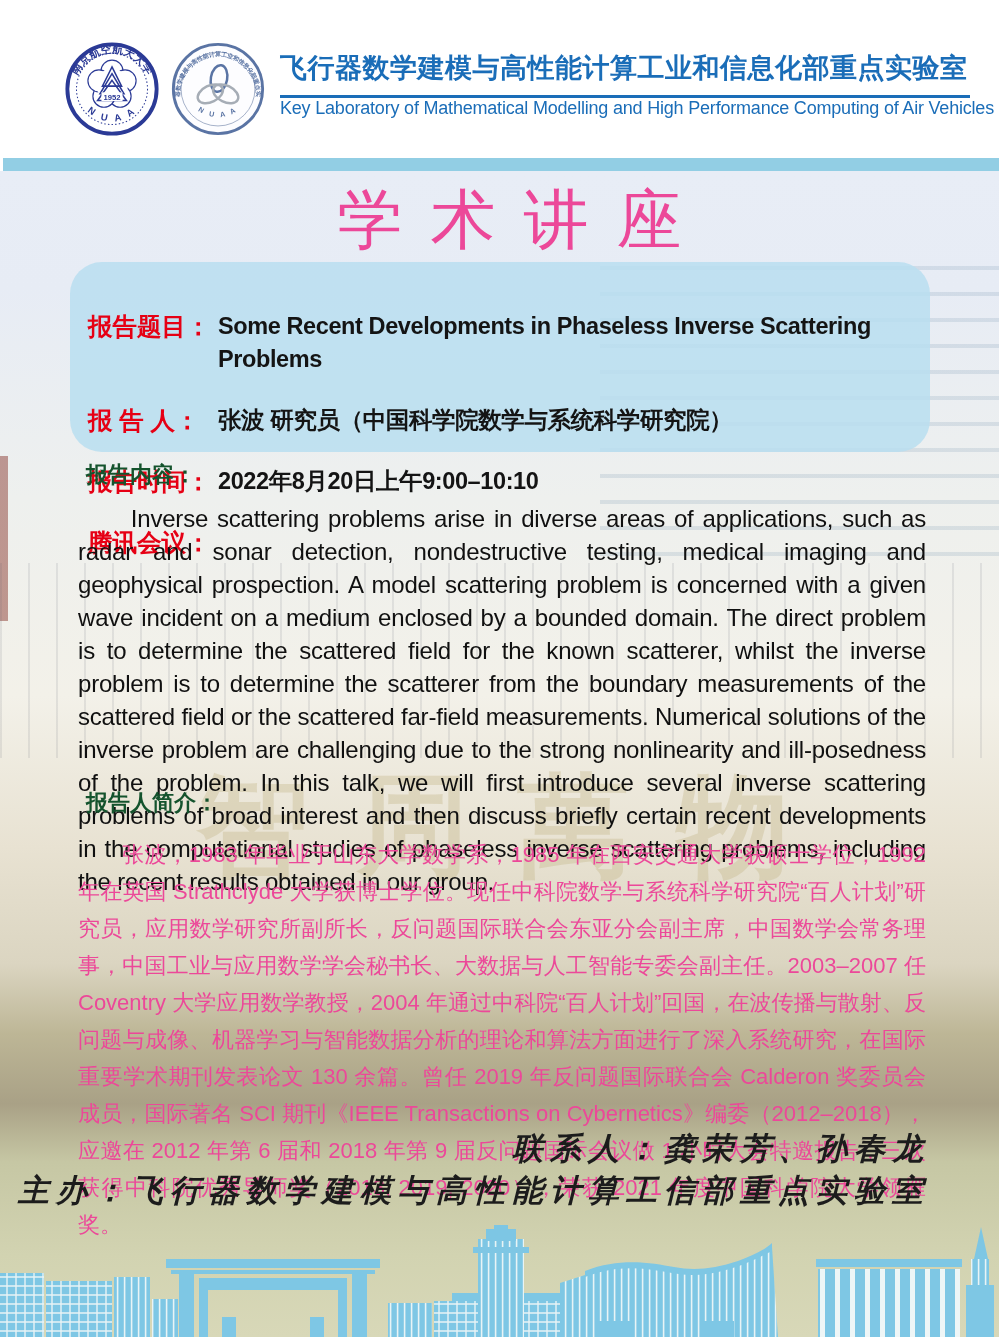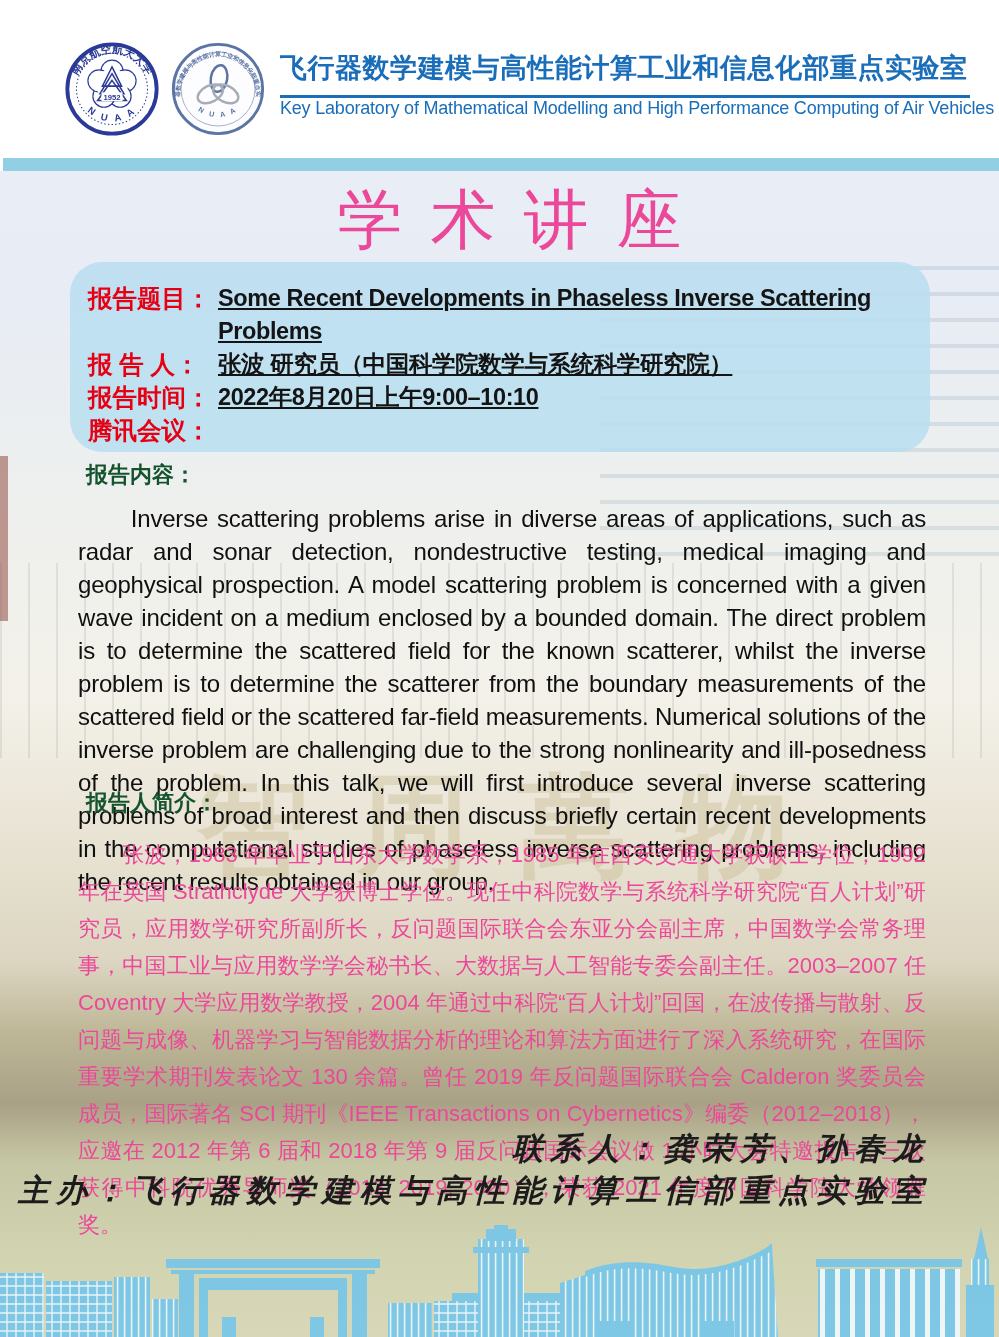--- a/index.html
+++ b/index.html
@@ -47,23 +47,23 @@
     position:absolute;top:176px;left:10px;width:100%;text-align:center;
     font-size:65px;font-weight:normal;color:#ec4899;
     letter-spacing:28px;text-indent:28px;white-space:nowrap;
   }
   
   .info-box{
     position:absolute;left:70px;top:262px;width:860px;height:190px;
     border-radius:32px;background:rgba(184,222,240,.85);
     box-sizing:border-box;padding:20px 12px 0 18px;
   }
-  .info-row{display:flex;line-height:33px;}
+  .info-row{display:flex;line-height:33px;margin-top:28px;}
   .info-label{flex:0 0 130px;color:#e60014;font-weight:bold;font-size:24.5px;white-space:nowrap;}
-  .info-value{flex:1;color:#141414;font-weight:bold;font-size:23.5px;letter-spacing:-.4px;text-decoration:underline;}
+  .info-value{flex:1;color:#141414;font-weight:bold;font-size:23.5px;letter-spacing:-.4px;}
   
   .section-heading{position:absolute;left:86px;color:#14532d;font-weight:bold;font-size:22px;}
   .heading-content{top:460px;}
   .heading-bio{top:788px;}
   .abstract{
     position:absolute;left:78px;top:502px;width:848px;margin:0;
     font-size:24px;line-height:33px;letter-spacing:-.2px;
     text-align:justify;text-indent:2.2em;color:#101010;
   }
   .bio-text{

